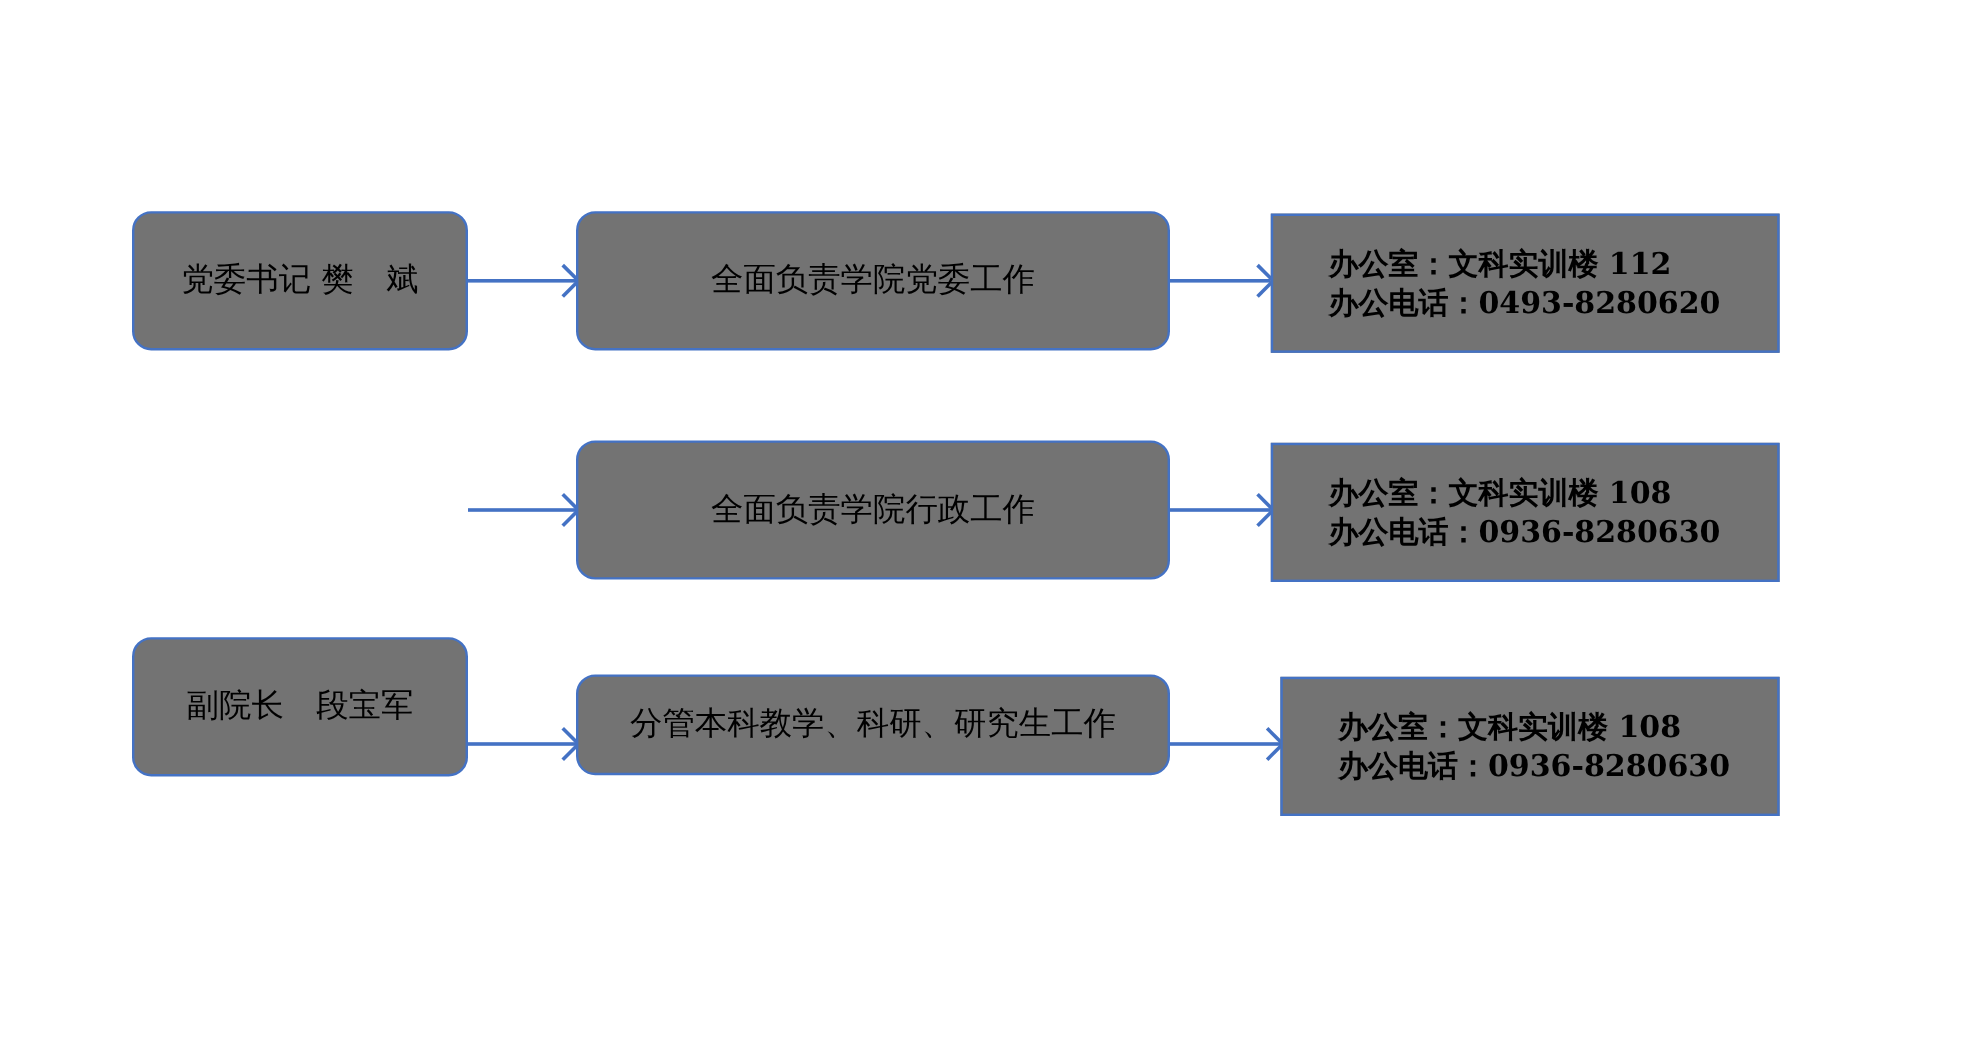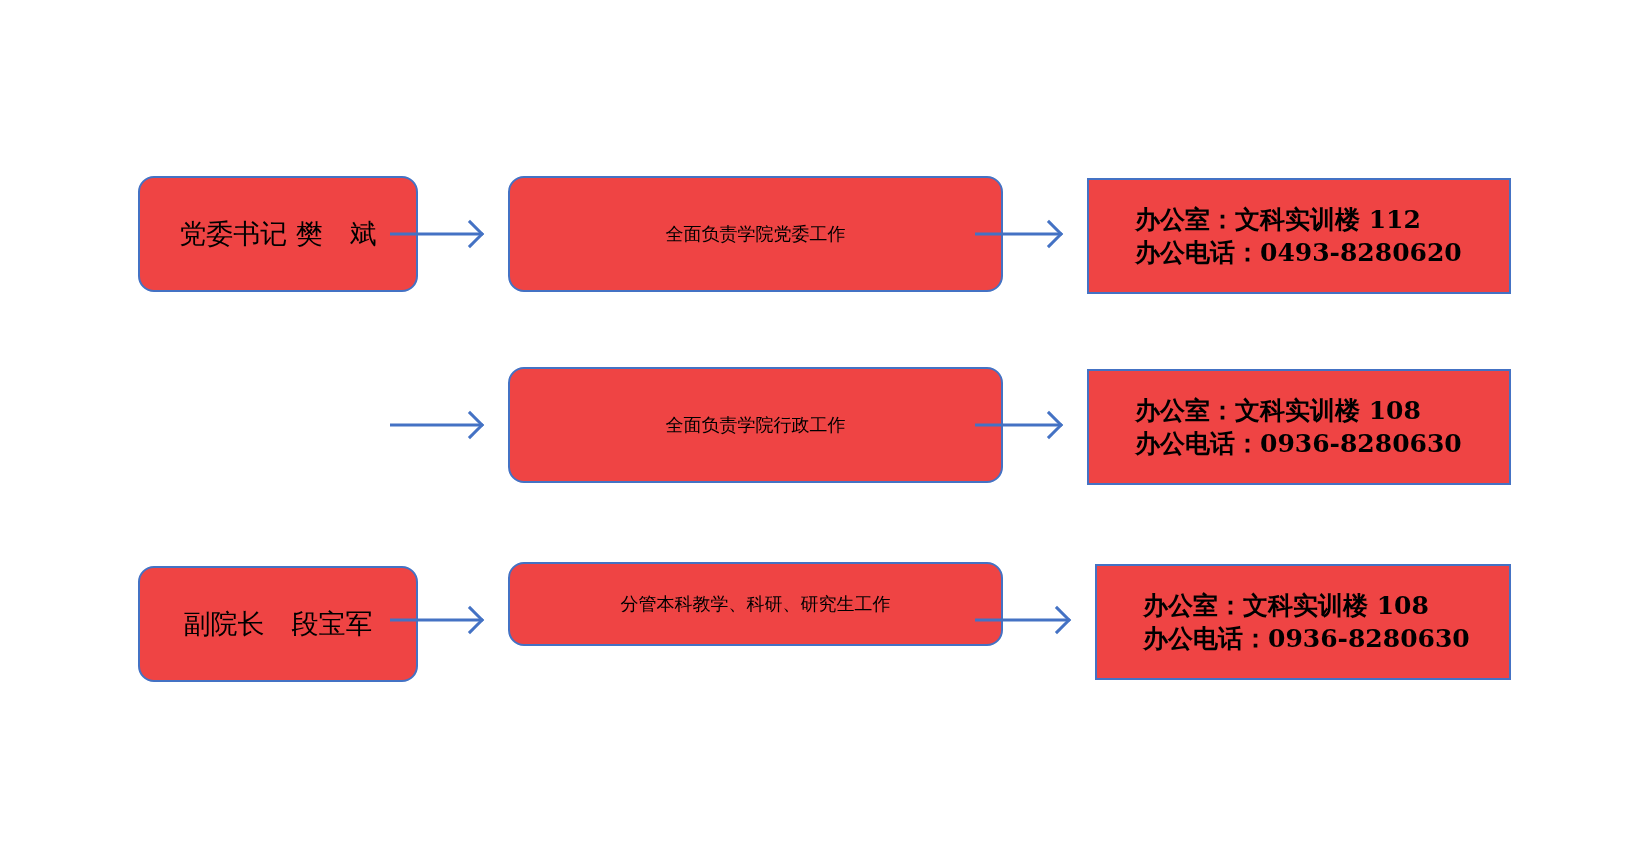--- a/index.html
+++ b/index.html
@@ -16,45 +16,44 @@
     height: 868px;
     background: #ffffff;
     overflow: hidden;
   }
 
   
   .node {
     position: absolute;
     box-sizing: border-box;
     border: 2.5px solid #4472c4;
-    background: #ef4444;
+    background: #737373;
     display: flex;
     flex-direction: column;
     align-items: center;
     justify-content: center;
     text-align: center;
     color: #000000;
     line-height: 1.34;
-    margin-left: 28px;
   }
   .node.rounded { border-radius: 16px; }
   .node.square  { border-radius: 0; border-width: 2.5px; }
 
   .node-line { display: block; white-space: nowrap; }
 
   
   .col-person {
     font-size: 27px;
     letter-spacing: 0px;
   }
   .col-person.spaced { letter-spacing: 8px; }
 
   
   .col-duty {
-    font-size: 18px;
+    font-size: 27px;
   }
 
   
   .col-office {
     font-size: 25px;
     font-weight: bold;
     align-items: flex-start;
     padding-left: 46px;
   }
   .col-office .node-line { text-align: center; }
@@ -124,21 +123,21 @@
   <div class="arrow" style="left:975px; top:425px; width:84px;">
     <span class="shaft" style="width:84px;"></span>
     <span class="head" style="left:84px;"></span>
   </div>
 
   <div class="node square col-office" style="left:1059px; top:369px; width:424px; height:116px;">
     <span class="node-line">办公室：文科实训楼 108</span>
     <span class="node-line">办公电话：0936-8280630</span>
   </div>
 
-  <div class="node rounded col-person" style="left:110px; top:566px; width:280px; height:116px;">
+  <div class="node rounded col-person" style="left:110px; top:531px; width:280px; height:116px;">
     <span class="node-line">副院长　段宝军</span>
   </div>
 
   <div class="arrow" style="left:390px; top:620px; width:90px;">
     <span class="shaft" style="width:90px;"></span>
     <span class="head" style="left:90px;"></span>
   </div>
 
   <div class="node rounded col-duty" style="left:480px; top:562px; width:495px; height:84px;">
     <span class="node-line">分管本科教学、科研、研究生工作</span>

